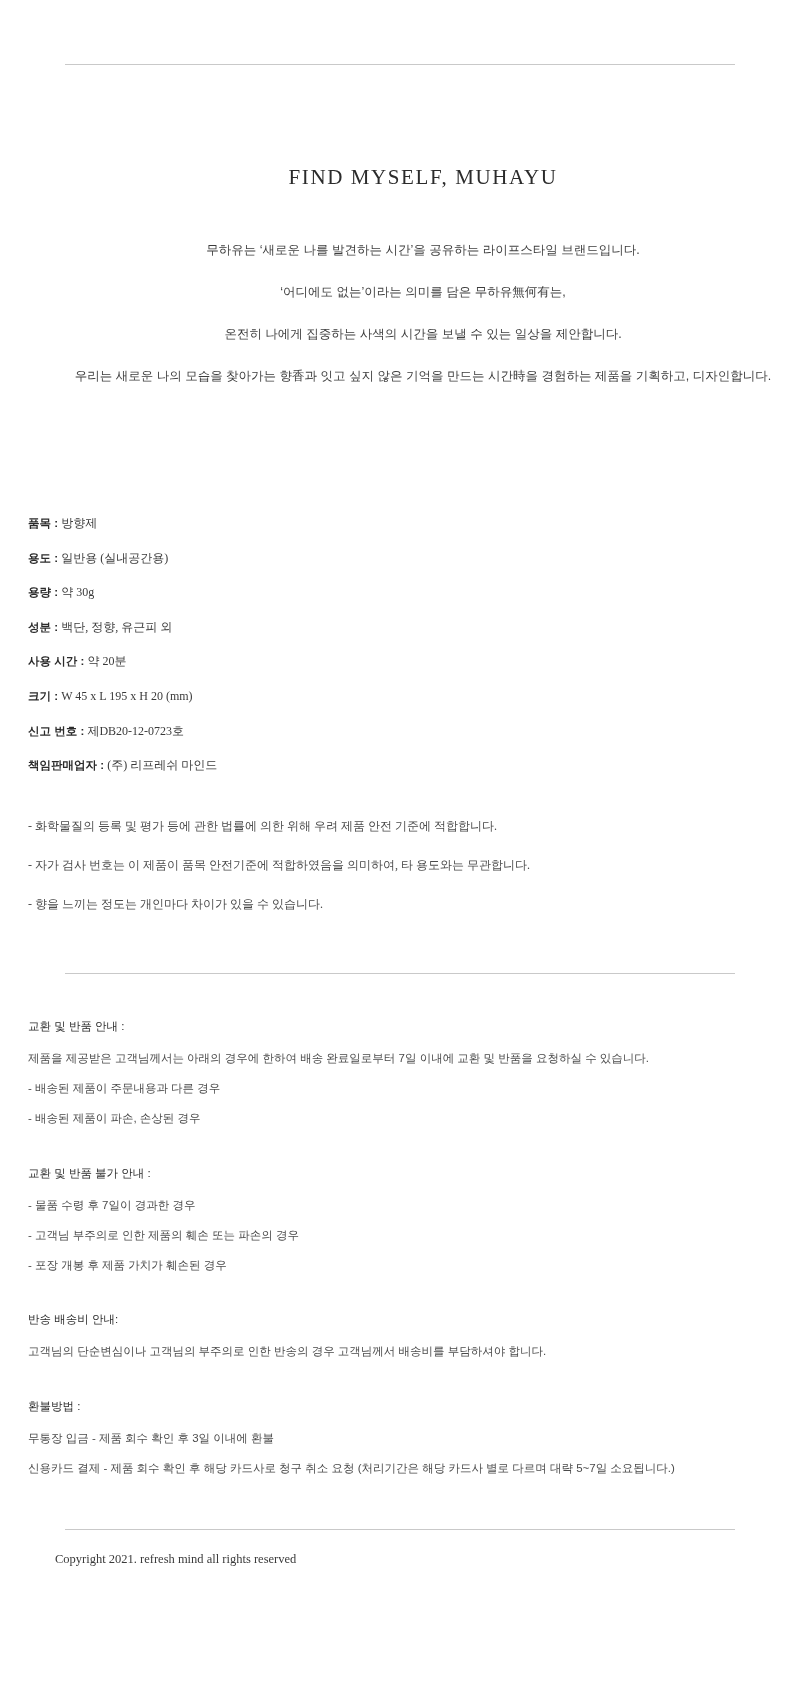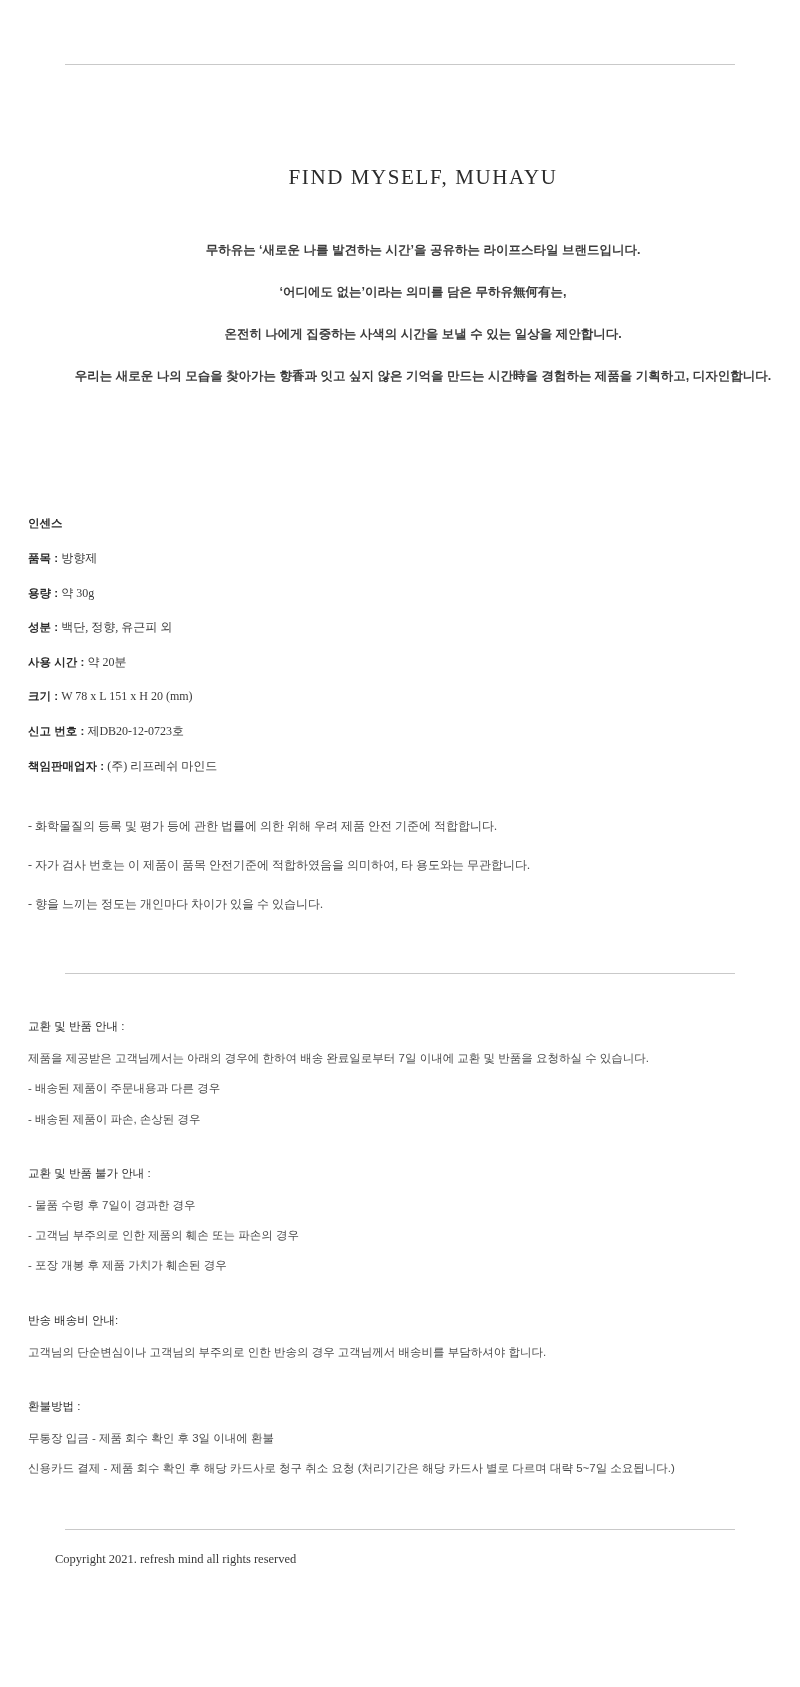--- a/index.html
+++ b/index.html
@@ -45,21 +45,20 @@
   }
   .hero-body {
     margin-top: 50px;
   }
   .hero-body p {
     margin: 0 0 22px 0;
     font-size: 12.5px;
     line-height: 1.6;
     color: #3c3c3c;
     font-family: "Liberation Sans", sans-serif;
-    font-weight: bold;
   }
   .hero-body p:last-child { margin-bottom: 0; }
 
   
   .specs {
     margin: 130px 0 0 28px;
     width: 700px;
   }
   .spec-heading {
     font-size: 11.5px;
@@ -141,41 +140,44 @@
     <h1 class="hero-title">FIND MYSELF, MUHAYU</h1>
     <div class="hero-body">
       <p>무하유는 ‘새로운 나를 발견하는 시간’을 공유하는 라이프스타일 브랜드입니다.</p>
       <p>‘어디에도 없는’이라는 의미를 담은 무하유無何有는,</p>
       <p>온전히 나에게 집중하는 사색의 시간을 보낼 수 있는 일상을 제안합니다.</p>
       <p>우리는 새로운 나의 모습을 찾아가는 향香과 잇고 싶지 않은 기억을 만드는 시간時을 경험하는 제품을 기획하고, 디자인합니다.</p>
     </div>
   </section>
 
   <section class="specs">
-    <div class="spec-heading">인센스</div>
 
     <div class="spec-row">
       <span class="k">품목 :</span>
       <span class="v">방향제</span>
     </div>
     <div class="spec-row">
+      <span class="k">용도 :</span>
+      <span class="v">일반용 (실내공간용)</span>
+    </div>
+    <div class="spec-row">
       <span class="k">용량 :</span>
       <span class="v">약 30g</span>
     </div>
     <div class="spec-row">
       <span class="k">성분 :</span>
       <span class="v">백단, 정향, 유근피 외</span>
     </div>
     <div class="spec-row">
       <span class="k">사용 시간 :</span>
       <span class="v">약 20분</span>
     </div>
     <div class="spec-row">
       <span class="k">크기 :</span>
-      <span class="v">W 78 x L 151 x H 20 (mm)</span>
+      <span class="v">W 45 x L 195 x H 20 (mm)</span>
     </div>
     <div class="spec-row">
       <span class="k">신고 번호 :</span>
       <span class="v">제DB20-12-0723호</span>
     </div>
     <div class="spec-row">
       <span class="k">책임판매업자 :</span>
       <span class="v">(주) 리프레쉬 마인드</span>
     </div>
   </section>

